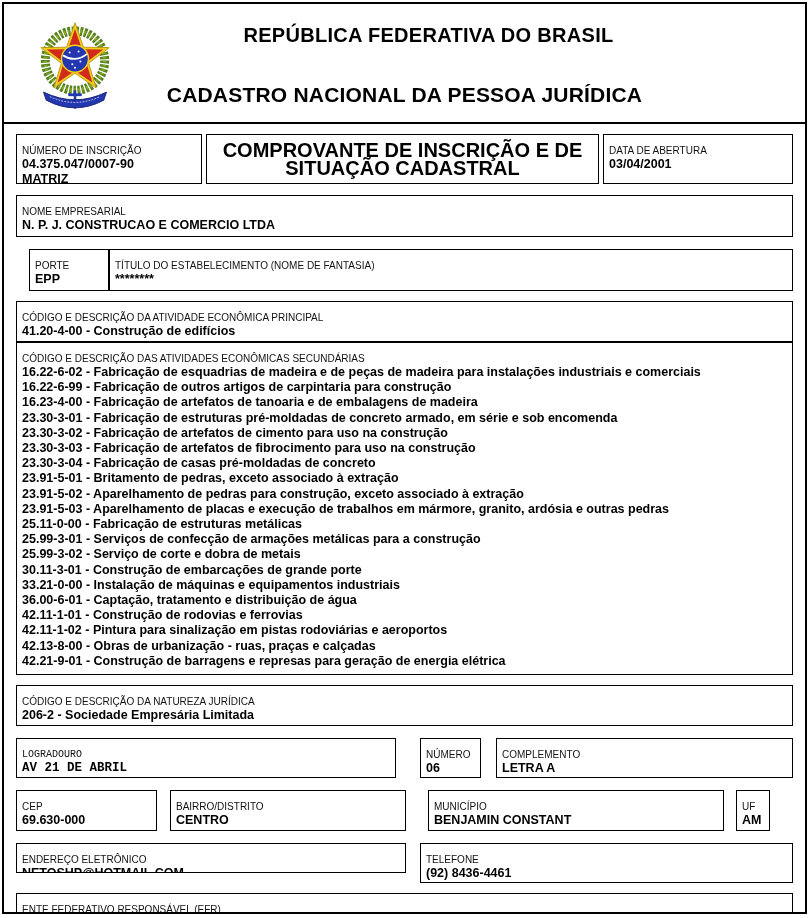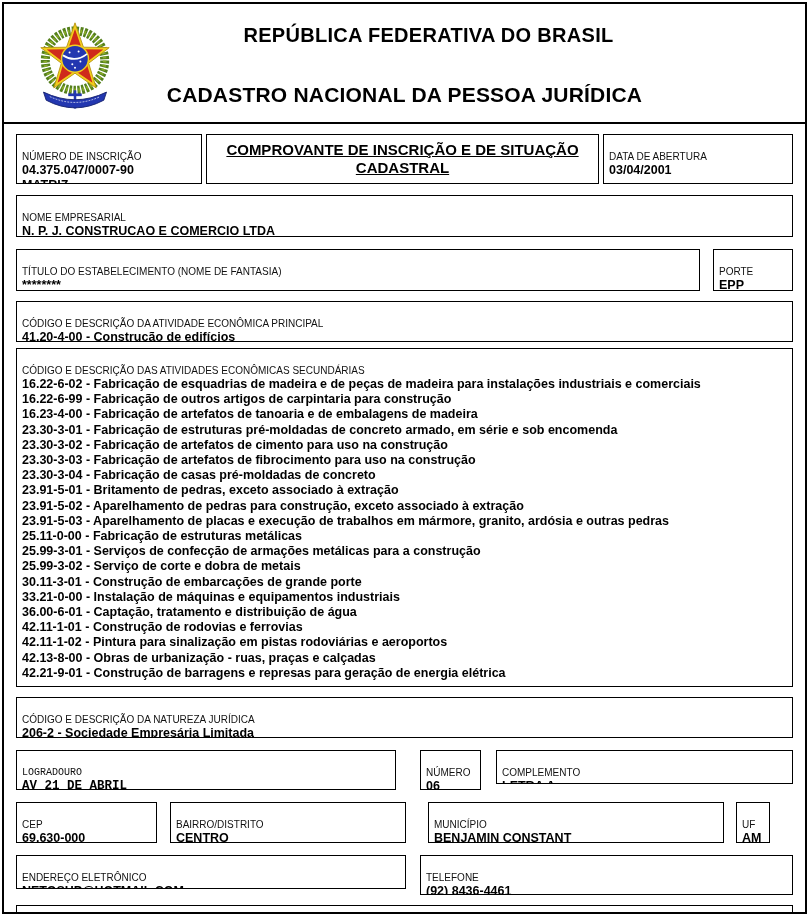--- a/index.html
+++ b/index.html
@@ -41,53 +41,52 @@
     padding-top: 36px;
     font-size: 21px;
     font-weight: bold;
     letter-spacing: 0.2px;
   }
   
   .doc-body { padding: 8px 12px 0 12px; }
   .row { display: flex; }
   .box {
     border: 1.5px solid #000;
-    padding: 16px 5px;
+    padding: 10px 5px;
     overflow: hidden;
     background: #fff;
   }
   .label { font-size: 10px; line-height: 12px; color: #111; white-space: nowrap; }
   .value { font-size: 12.5px; font-weight: bold; line-height: 15px; }
   
   .row-id { margin-top: 2px; }
   .box-inscricao { width: 186px; height: 50px; }
   .box-doc-title {
     flex: 1; height: 50px;
     margin-left: 4px;
     display: flex; align-items: center; justify-content: center;
     text-align: center;
-    font-size: 15px; font-weight: bold;
+    font-size: 20px; font-weight: bold;
     padding: 2px 14px;
     line-height: 18px;
-    text-decoration: underline;
   }
   .box-data { width: 190px; height: 50px; margin-left: 4px; }
   
   .box-nome      { margin-top: 11px; height: 42px; }
   .row-titulo    { margin-top: 12px; }
   .box-titulo    { flex: 1; height: 42px; }
   .box-porte     { width: 80px; height: 42px; margin-left: 13px; }
   .box-principal { margin-top: 10px; height: 41px; }
-  .box-secundarias { margin-top: 6px; padding-bottom: 5px; }
+  .box-secundarias { margin-top: 0; padding-bottom: 5px; }
   .box-secundarias .value { line-height: 15.2px; white-space: nowrap; }
   .box-natureza  { margin-top: 10px; height: 41px; }
   .row-logradouro { margin-top: 12px; }
   .box-logradouro { width: 380px; height: 40px; font-family: Liberation Mono, monospace; }
   .box-numero     { width: 61px;  height: 40px; margin-left: 24px; }
-  .box-complemento{ flex: 1;      height: 32px; margin-left: 15px; }
+  .box-complemento{ flex: 1;      height: 40px; margin-left: 15px; }
   .row-cep { margin-top: 12px; }
   .box-cep       { width: 141px; height: 41px; }
   .box-bairro    { width: 236px; height: 41px; margin-left: 13px; }
   .box-municipio { width: 296px; height: 41px; margin-left: 22px; }
   .box-uf        { width: 34px;  height: 41px; margin-left: 12px; }
   .row-contato { margin-top: 12px; }
   .box-email    { width: 390px; height: 30px; }
   .box-telefone { flex: 1; height: 40px; margin-left: 14px; }
   .box-efr { margin-top: 10px; height: 40px; }
 </style>
@@ -143,27 +142,27 @@
         <div class="value">03/04/2001</div>
       </div>
     </div>
 
     <div class="box box-nome">
       <div class="label">NOME EMPRESARIAL</div>
       <div class="value">N. P. J. CONSTRUCAO E COMERCIO LTDA</div>
     </div>
 
     <div class="row row-titulo">
+      <div class="box box-porte">
+        <div class="label">PORTE</div>
+        <div class="value">EPP</div>
+      </div>
       <div class="box box-titulo">
         <div class="label">TÍTULO DO ESTABELECIMENTO (NOME DE FANTASIA)</div>
         <div class="value">********</div>
-      </div>
-      <div class="box box-porte">
-        <div class="label">PORTE</div>
-        <div class="value">EPP</div>
       </div>
     </div>
 
     <div class="box box-principal">
       <div class="label">CÓDIGO E DESCRIÇÃO DA ATIVIDADE ECONÔMICA PRINCIPAL</div>
       <div class="value">41.20-4-00 - Construção de edifícios</div>
     </div>
 
     <div class="box box-secundarias">
       <div class="label">CÓDIGO E DESCRIÇÃO DAS ATIVIDADES ECONÔMICAS SECUNDÁRIAS</div>

